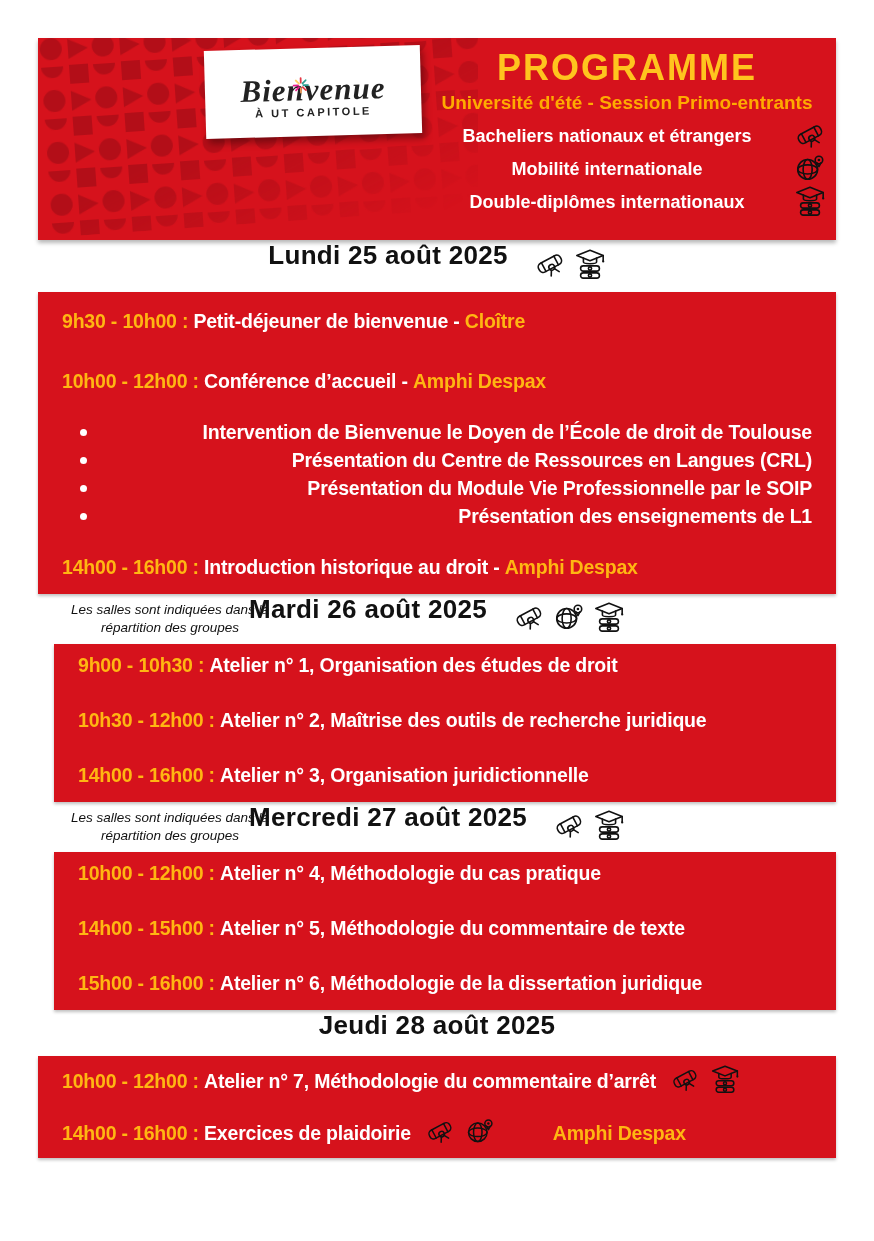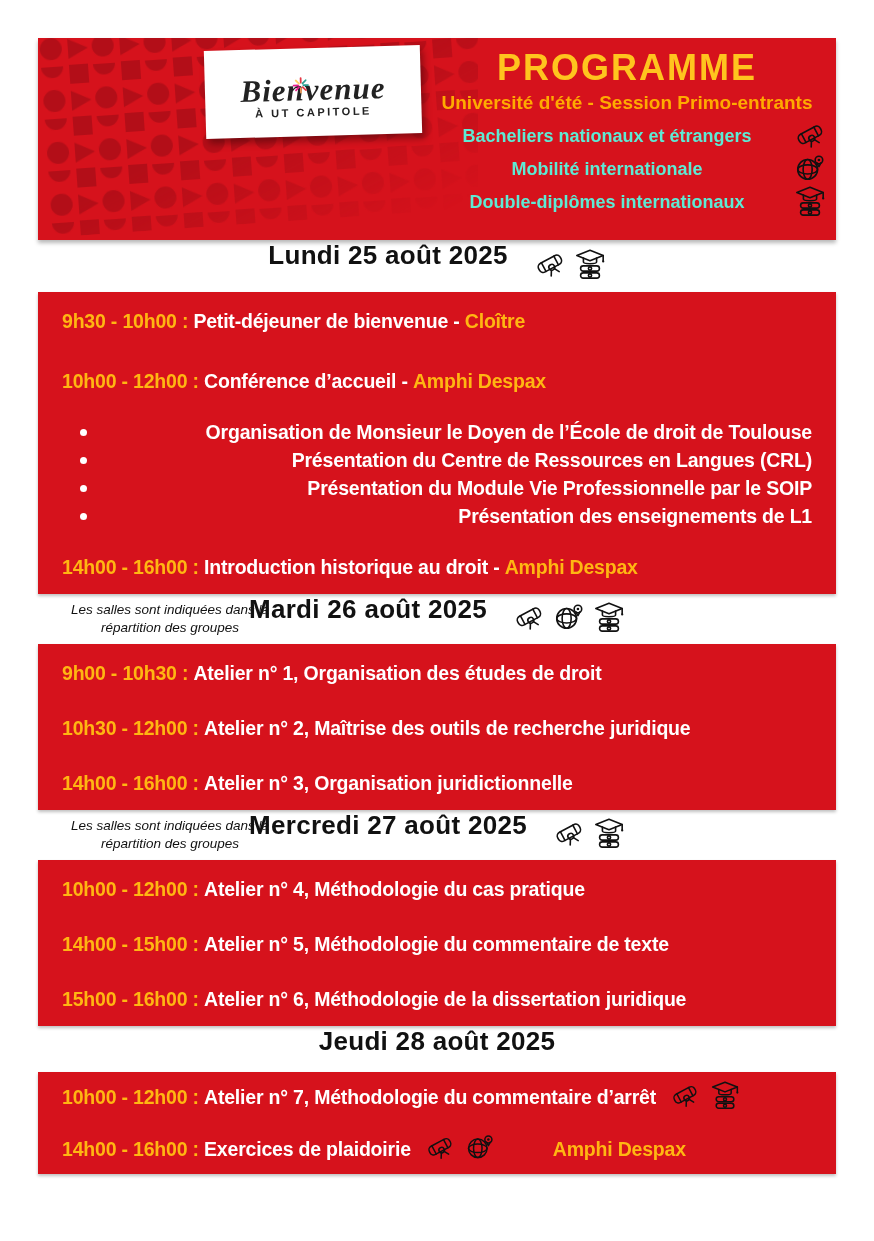--- a/index.html
+++ b/index.html
@@ -15,36 +15,36 @@
     display:flex;flex-direction:column;align-items:center;justify-content:center;}
   .logo-main{position:relative;font-family:"Liberation Serif",serif;font-style:italic;font-weight:700;
     font-size:31px;line-height:30px;color:#222;letter-spacing:1px;margin-top:8px;}
   .logo-star{position:absolute;left:52px;top:-6px;}
   .logo-sub{font-size:11px;font-weight:700;letter-spacing:2.5px;color:#222;margin-top:1px;}
   .hero-right{position:absolute;left:388px;top:10px;width:402px;text-align:center;}
   .prog-title{font-size:36px;font-weight:700;letter-spacing:2px;color:#ffc41e;line-height:40px;}
   .prog-sub{font-size:19px;font-weight:700;color:#ffaa00;margin-top:4px;}
   .aud-row{position:relative;height:33px;display:flex;align-items:center;}
   .aud-rows{margin-top:6px;}
-  .aud-label{flex:1;text-align:center;color:#5eead4;font-weight:700;font-size:18px;padding-right:40px;}
+  .aud-label{flex:1;text-align:center;color:#ffffff;font-weight:700;font-size:18px;padding-right:40px;}
   .aud-icon{position:absolute;right:2px;top:50%;transform:translateY(-50%);}
 
   
   .day-head{position:relative;height:52px;display:flex;justify-content:center;gap:10px;}
   .day-head.compact{height:50px;}
   .day-head.last{height:46px;}
   .day-title{font-size:26px;font-weight:700;color:#111;letter-spacing:.3px;margin-right:16px;}
   .day-icons{display:flex;align-items:center;gap:8px;}
   .day-note{position:absolute;left:6px;top:50%;transform:translateY(-50%);width:252px;text-align:center;
     font-style:italic;font-weight:400;font-size:13.5px;line-height:1.3;color:#111;}
 
   
   .red-block{background:#d6121c;box-shadow:0 2px 3px rgba(0,0,0,.25);color:#fff;}
   .rb-1{padding:16px 24px 14px;text-align:right;}
-  .rb-2{padding:16px 24px 14px;}
+  .rb-2{padding:8px 24px 14px;margin-left:16px;}
   .rb-4{padding:12px 24px 12px;}
   .row{display:flex;align-items:center;height:26px;font-size:19.5px;font-weight:700;letter-spacing:-.2px;}
   .rb-1 .row.gap-lg{margin-bottom:34px;}
   .rb-1 .row.gap-md{margin-bottom:24px;}
   .rb-2 .row.gap{margin-bottom:29px;}
   .rb-4 .row.gap{margin-bottom:26px;}
   .time{color:#ffb612;white-space:pre;}
   .etext{color:#ffffff;white-space:pre;}
   .eloc{color:#ffb612;white-space:pre;}
   .row .inline-icons{display:flex;align-items:center;gap:10px;margin-left:14px;}
@@ -188,21 +188,21 @@
         <span class="time">9h30 - 10h00 : </span>
           <span class="etext">Petit-déjeuner de bienvenue - </span>
           <span class="eloc">Cloître</span>
       </div>
       <div class="row gap-md">
         <span class="time">10h00 - 12h00 : </span>
           <span class="etext">Conférence d’accueil - </span>
           <span class="eloc">Amphi Despax</span>
       </div>
       <ul class="bullets">
-        <li>Organisation de Monsieur le Doyen de l’École de droit de Toulouse</li>
+        <li>Intervention de Bienvenue le Doyen de l’École de droit de Toulouse</li>
         <li>Présentation du Centre de Ressources en Langues (CRL)</li>
         <li>Présentation du Module Vie Professionnelle par le SOIP</li>
         <li>Présentation des enseignements de L1</li>
       </ul>
       <div class="row">
         <span class="time">14h00 - 16h00 : </span>
           <span class="etext">Introduction historique au droit - </span>
           <span class="eloc">Amphi Despax</span>
       </div>
     </div>

